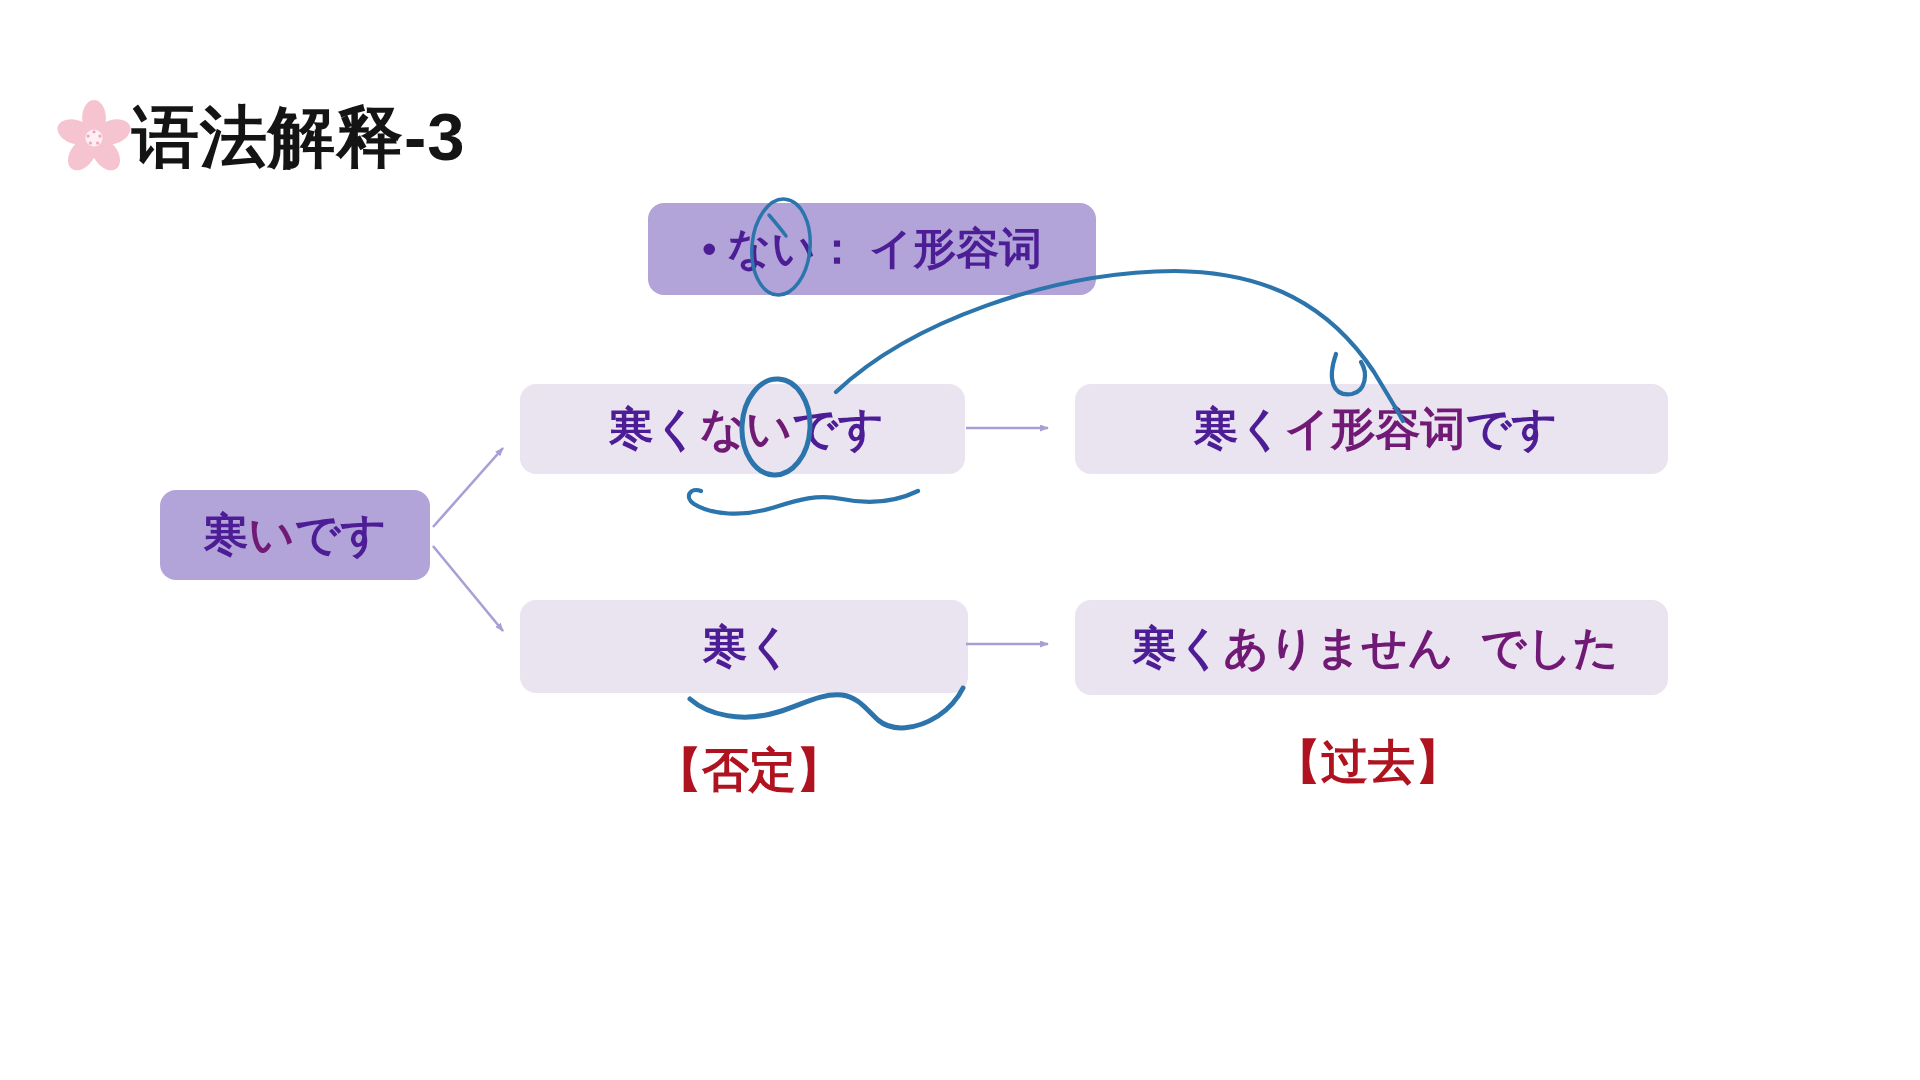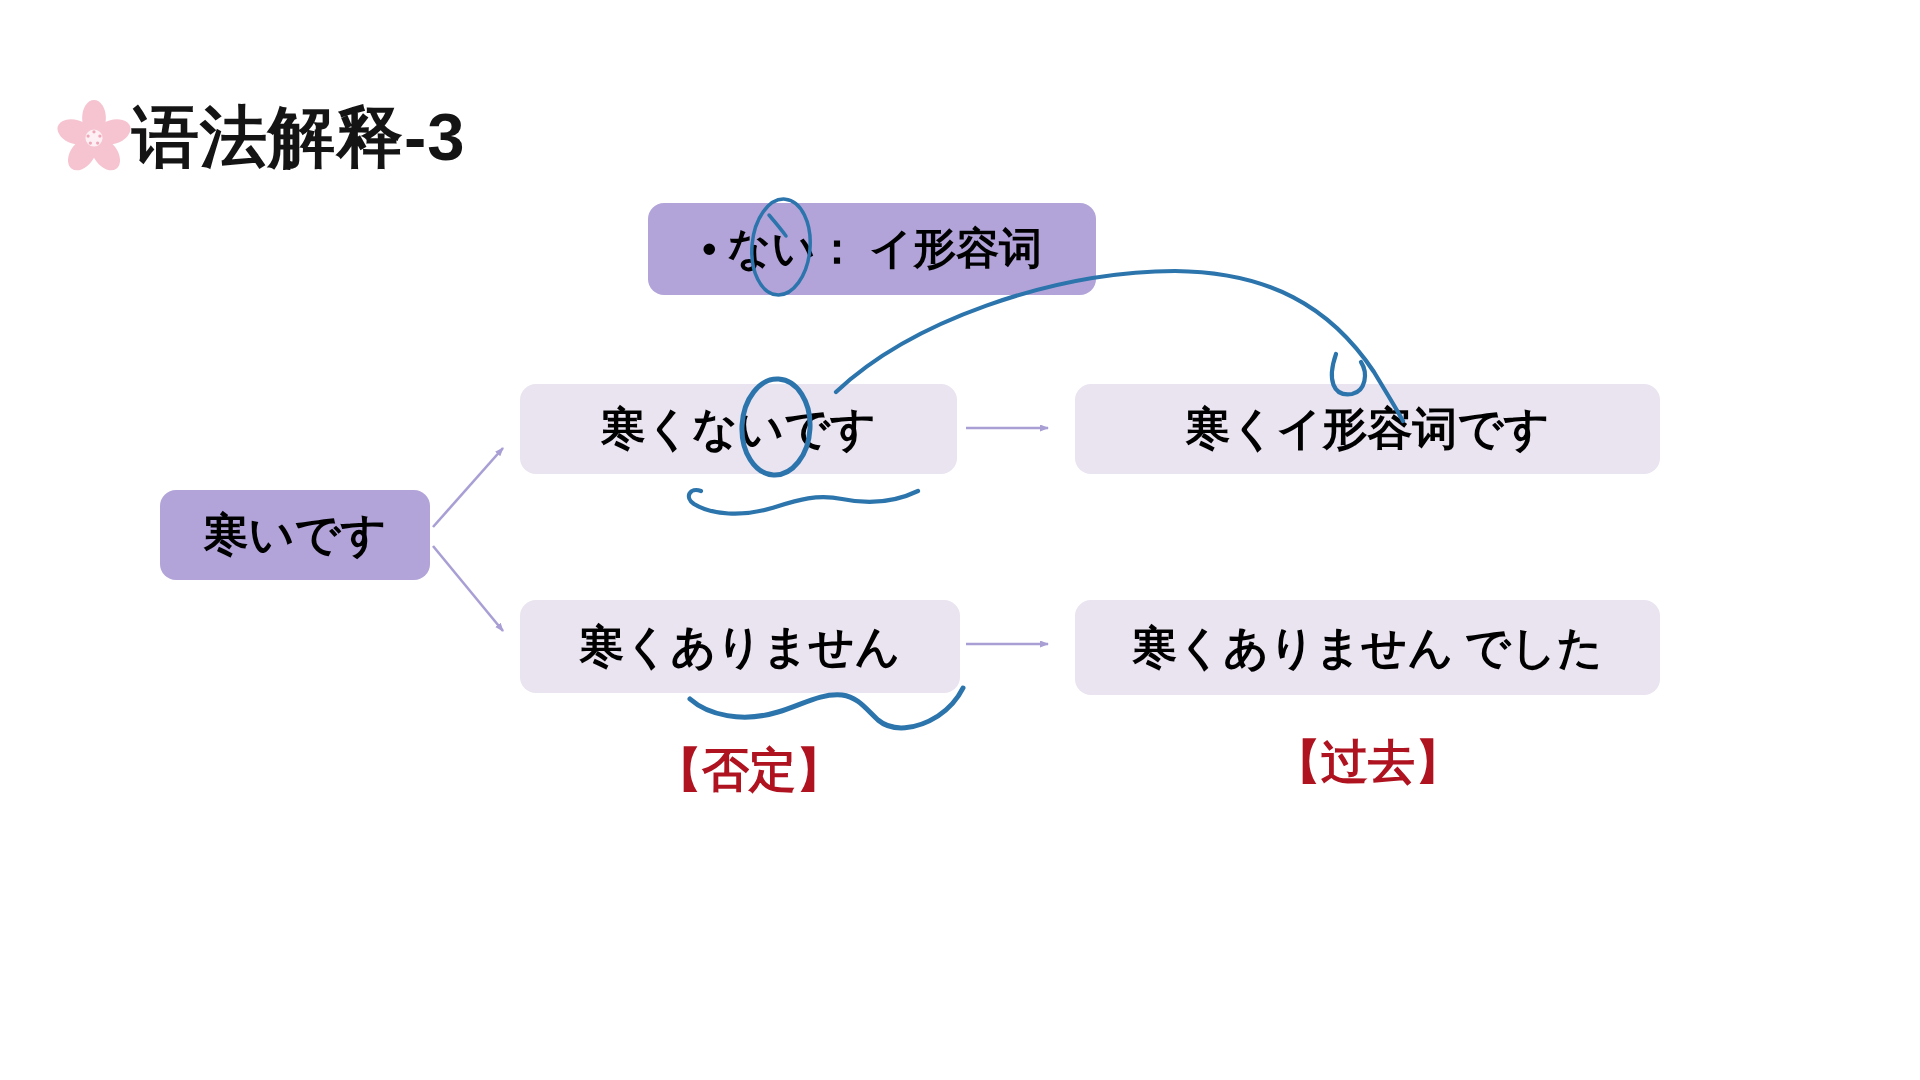--- a/index.html
+++ b/index.html
@@ -15,23 +15,23 @@
     font-family:"Liberation Sans","DejaVu Sans",sans-serif;
     font-weight:700;font-size:67px;color:#141414;letter-spacing:1px;white-space:nowrap;
   }
   
   .dbox{
     position:absolute;border-radius:16px;
     display:flex;align-items:center;justify-content:center;
     font-weight:700;font-size:45px;white-space:nowrap;
   }
   .purple-fill{background:#b2a4d9;}
-  .lavender-fill{background:#eae3f0;}
-  .seg-black{color:#000000;}
-  .seg-red{color:#000000;}
+  .lavender-fill{background:#eae3f0;padding-left:8px;}
+  .seg-black{color:#4c1d95;}
+  .seg-red{color:#701a75;font-family:Liberation Mono, monospace;}
   
   .box-definition{left:648px;top:203px;width:448px;height:92px;font-size:43px;}
   .box-base{left:160px;top:490px;width:270px;height:90px;}
   .box-negative{left:520px;top:384px;width:437px;height:90px;}
   .box-negative-past{left:1075px;top:384px;width:585px;height:90px;}
   .box-polite-negative{left:520px;top:600px;width:440px;height:93px;}
   .box-polite-negative-past{left:1075px;top:600px;width:585px;height:95px;}
   
   .cat-label{
     position:absolute;font-weight:700;font-size:47px;color:#b01320;
@@ -93,21 +93,20 @@
   </div>
 
 <div class="dbox lavender-fill box-negative-past">
     <span class="seg-black">寒く </span>
     <span class="seg-red">イ形容词</span>
     <span class="seg-black"> です</span>
   </div>
 
 <div class="dbox lavender-fill box-polite-negative">
     <span class="seg-black">寒く </span>
-    <span class="seg-red">ありません</span>
   </div>
 
 <div class="dbox lavender-fill box-polite-negative-past">
     <span class="seg-black">寒く </span>
     <span class="seg-red">ありません でした</span>
   </div>
 
 <div class="cat-label label-negation">【否定】</div>
 <div class="cat-label label-past">【过去】</div>
 

